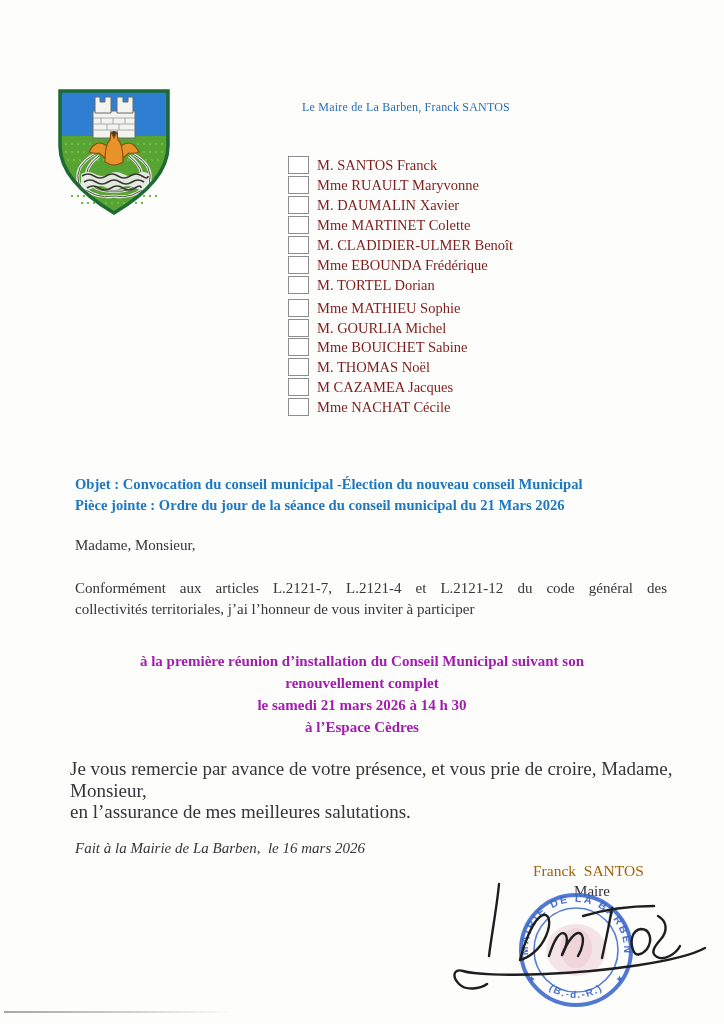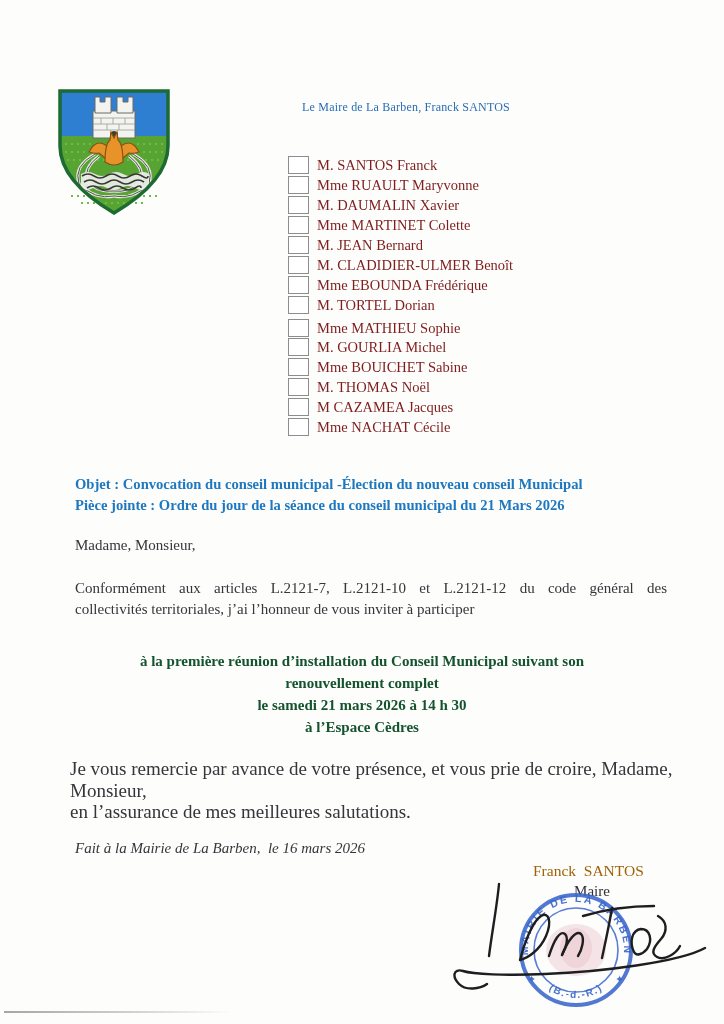--- a/index.html
+++ b/index.html
@@ -27,21 +27,21 @@
   }
   .member-label{margin-left:8px;font-size:14.5px;color:#7f1d1d;white-space:nowrap;}
   
   .subject{left:75px;top:474px;width:600px;line-height:20.5px;
     color:#1e78c0;font-weight:bold;font-size:14.6px;}
   
   .salutation{left:75px;top:537px;font-size:15px;}
   .para1{left:75px;top:578px;width:592px;font-size:15px;line-height:21px;}
   .line-just{text-align:justify;text-align-last:justify;}
   .invite{left:10px;right:10px;top:650px;text-align:center;font-weight:bold;
-    color:#14532d;font-size:15px;line-height:22px;}
+    color:#a21caf;font-size:15px;line-height:22px;}
   .closing{left:70px;top:758px;width:610px;font-size:19px;line-height:21.5px;}
   .place-date{left:75px;top:840px;font-size:15px;white-space:pre-wrap;font-style:italic;}
   
   .sig-name{left:533px;top:862px;font-size:15.5px;color:#a16207;white-space:pre-wrap;}
   .sig-title{left:533px;top:883px;width:118px;text-align:center;font-size:15px;color:#2f2f35;}
   .stamp{left:514px;top:888px;width:124px;height:124px;}
   .signature{left:445px;top:868px;width:275px;height:135px;}
   
   .scan-line{left:4px;top:1011px;width:228px;height:2px;
     background:linear-gradient(to right,#a6a6a6,#cfcfcf 55%,rgba(255,255,255,0));}
@@ -127,24 +127,20 @@
   <div class="row">
       <span class="cb"></span>
       <span class="member-label">M. DAUMALIN Xavier</span>
     </div>
   <div class="row">
       <span class="cb"></span>
       <span class="member-label">Mme MARTINET Colette</span>
     </div>
   <div class="row">
       <span class="cb"></span>
-      <span class="member-label">M. JEAN Bernard</span>
-    </div>
-  <div class="row">
-      <span class="cb"></span>
       <span class="member-label">M. CLADIDIER-ULMER Benoît</span>
     </div>
   <div class="row">
       <span class="cb"></span>
       <span class="member-label">Mme EBOUNDA Frédérique</span>
     </div>
   <div class="row">
       <span class="cb"></span>
       <span class="member-label">M. TORTEL Dorian</span>
     </div>
@@ -175,21 +171,21 @@
 </div>
 
 <div class="abs subject">
   <div>Objet : Convocation du conseil municipal -Élection du nouveau conseil Municipal</div>
   <div>Pièce jointe : Ordre du jour de la séance du conseil municipal du 21 Mars 2026</div>
 </div>
 
 <div class="abs salutation">Madame, Monsieur,</div>
 
 <div class="abs para1">
-  <div class="line-just">Conformément aux articles L.2121-7, L.2121-10 et L.2121-12 du code général des</div>
+  <div class="line-just">Conformément aux articles L.2121-7, L.2121-4 et L.2121-12 du code général des</div>
   <div>collectivités territoriales, j’ai l’honneur de vous inviter à participer</div>
 </div>
 
 <div class="abs invite">
   <div>à la première réunion d’installation du Conseil Municipal suivant son</div>
   <div>renouvellement complet</div>
   <div>le samedi 21 mars 2026 à 14 h 30</div>
   <div>à l’Espace Cèdres</div>
 </div>
 

